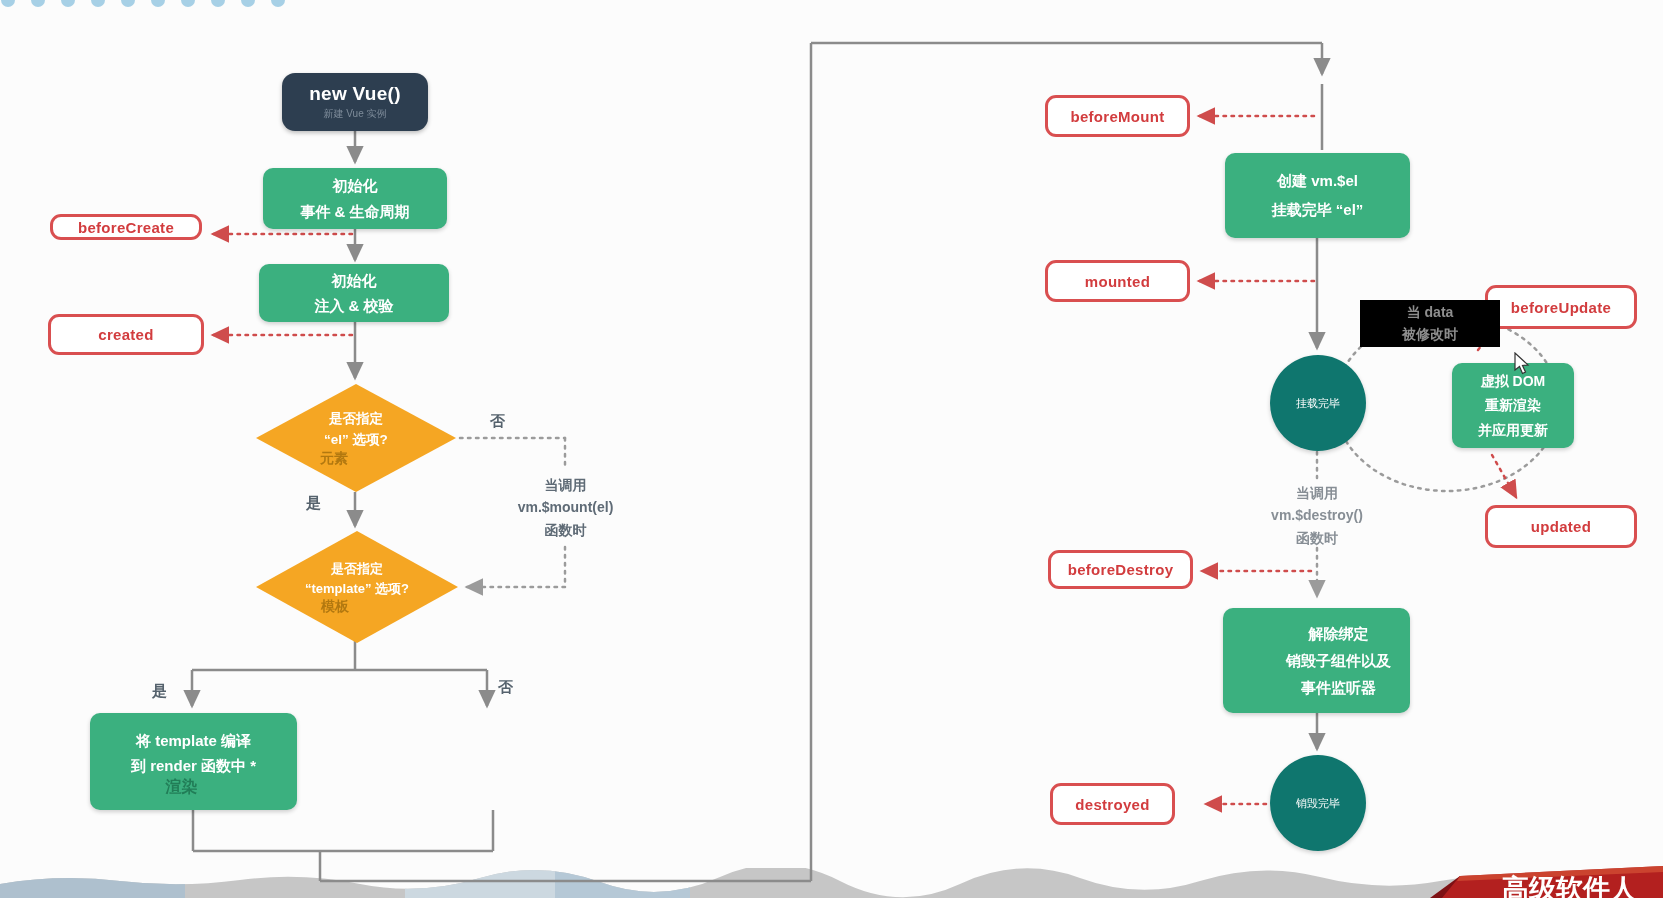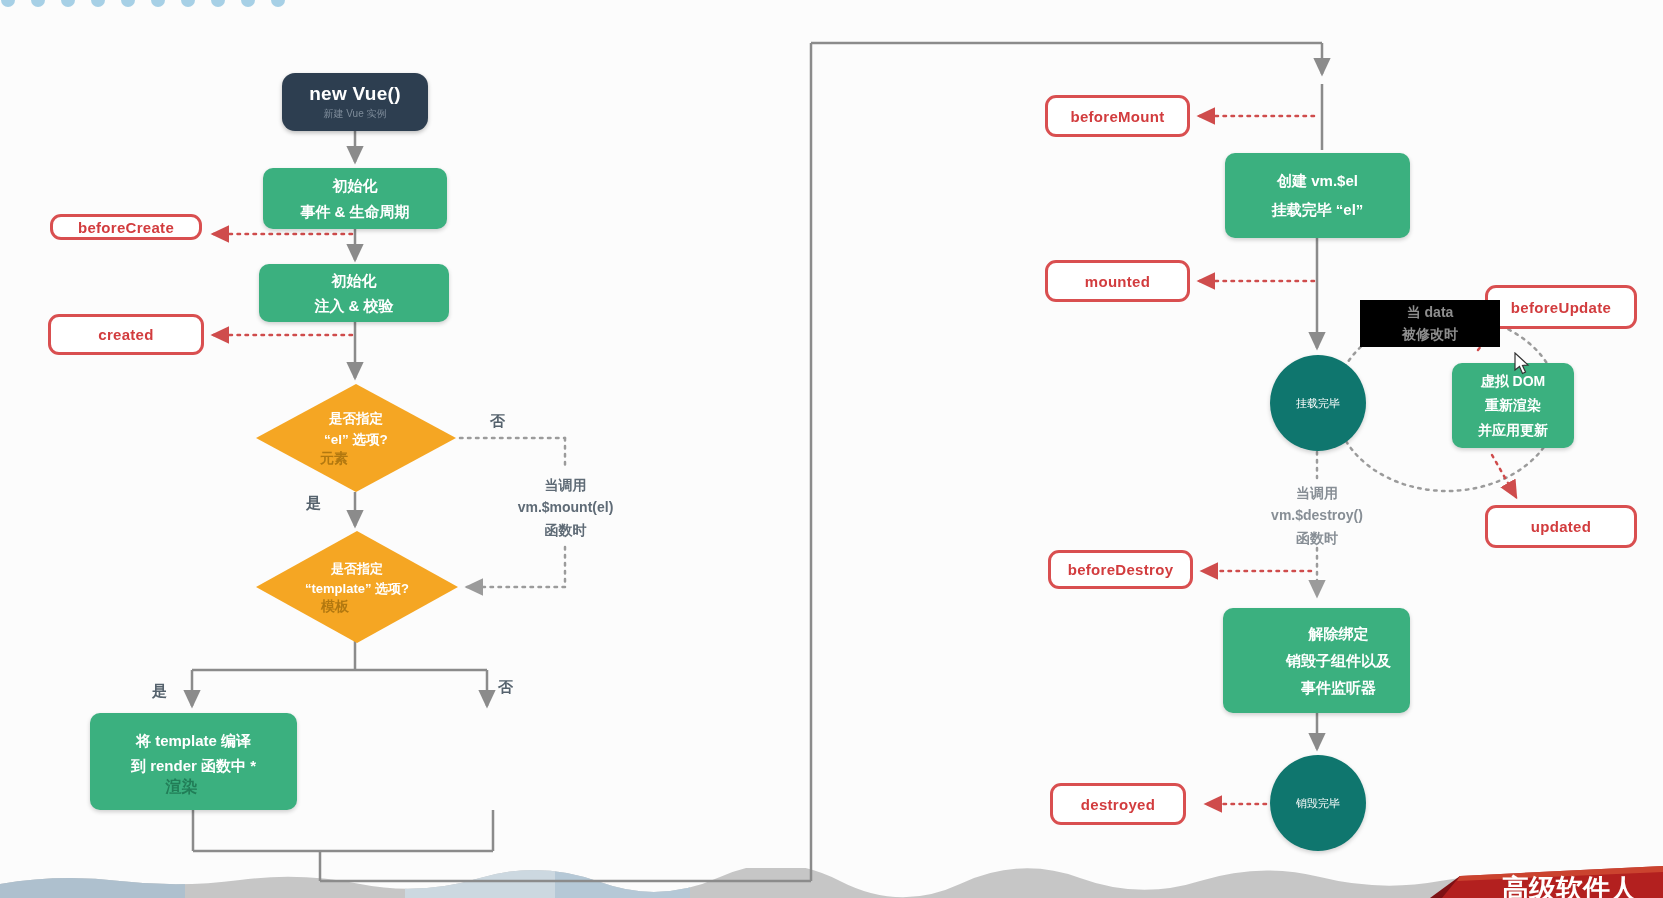--- a/index.html
+++ b/index.html
@@ -172,21 +172,21 @@
     <span class="dnote">模板</span>
   </div>
 
   <div class="node hook" style="left:50px;top:214px;width:152px;height:26px;">beforeCreate</div>
   <div class="node hook" style="left:48px;top:314px;width:156px;height:41px;">created</div>
   <div class="node hook" style="left:1045px;top:95px;width:145px;height:42px;">beforeMount</div>
   <div class="node hook" style="left:1045px;top:260px;width:145px;height:42px;">mounted</div>
   <div class="node hook" style="left:1485px;top:258px;width:152px;height:44px;margin-top:27px;">beforeUpdate</div>
   <div class="node hook" style="left:1485px;top:505px;width:152px;height:43px;">updated</div>
   <div class="node hook" style="left:1048px;top:550px;width:145px;height:39px;">beforeDestroy</div>
-  <div class="node hook" style="left:1050px;top:783px;width:136px;height:42px;">destroyed</div>
+  <div class="node hook" style="left:1050px;top:783px;width:125px;height:42px;">destroyed</div>
 
   <div class="node state" style="left:1270px;top:355px;width:96px;height:96px;">挂载完毕</div>
   <div class="node state" style="left:1270px;top:755px;width:96px;height:96px;">销毁完毕</div>
 
   <div class="lbl" style="left:490px;top:412px;">否</div>
   <div class="lbl" style="left:306px;top:494px;">是</div>
   <div class="lbl" style="left:152px;top:682px;">是</div>
   <div class="lbl" style="left:498px;top:678px;">否</div>
 
   <div class="note-block mount-call" style="left:488px;top:474px;width:155px;">

